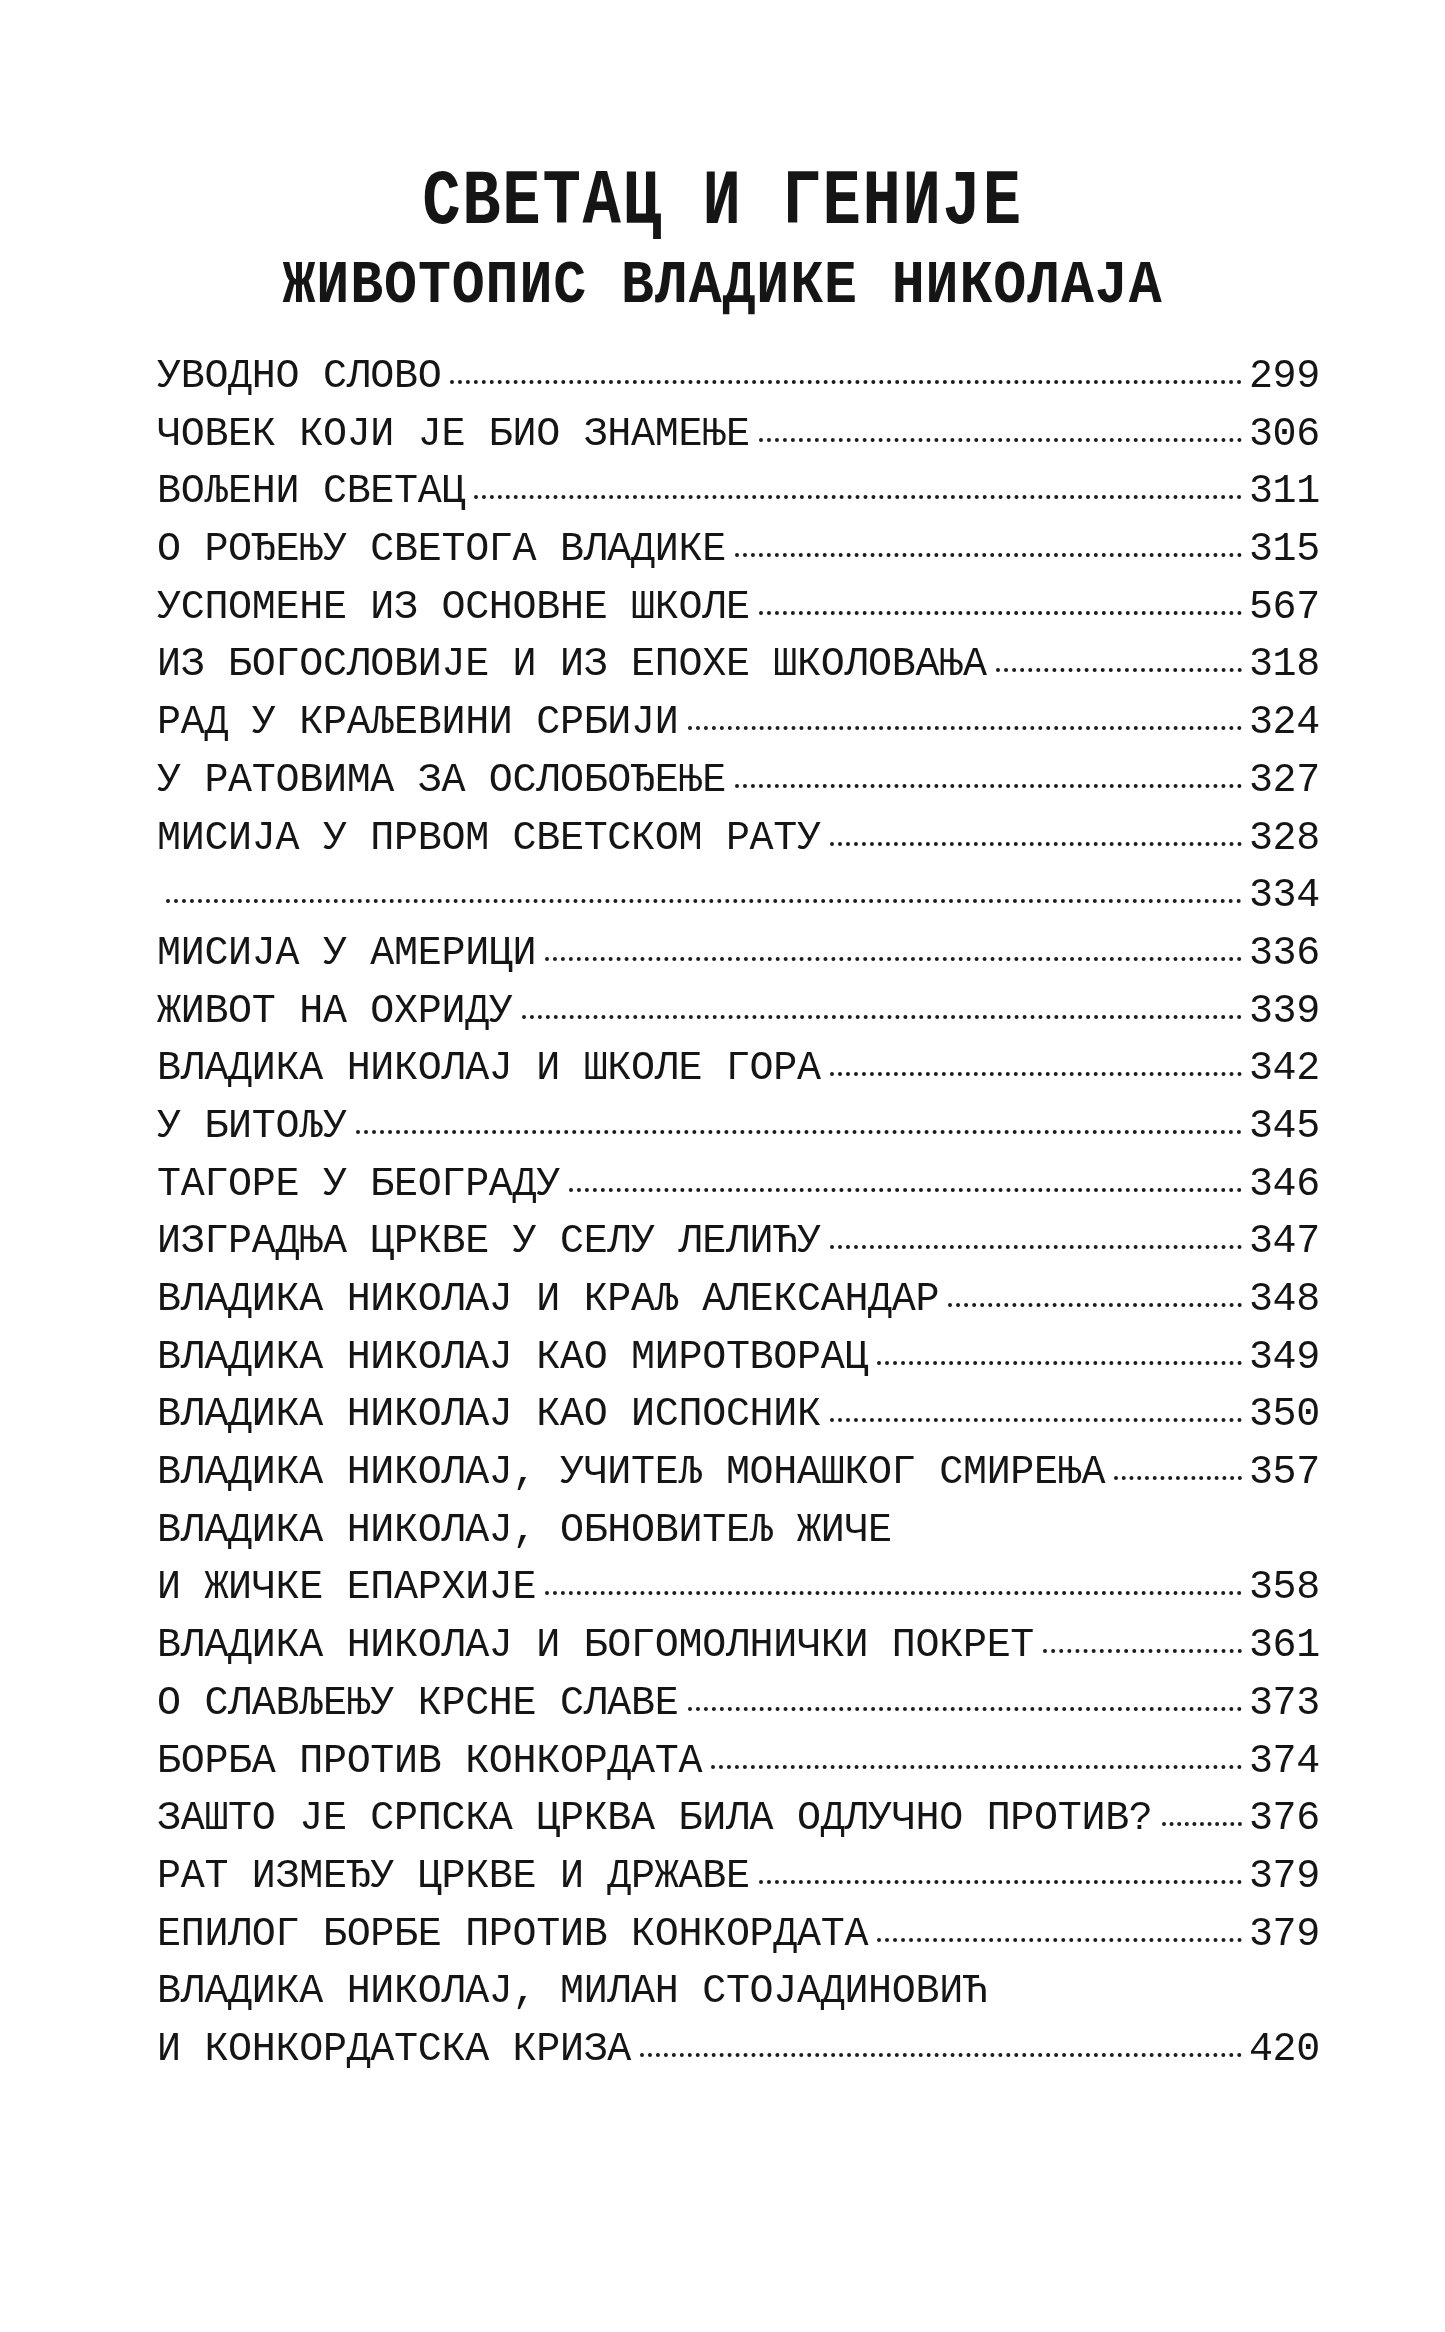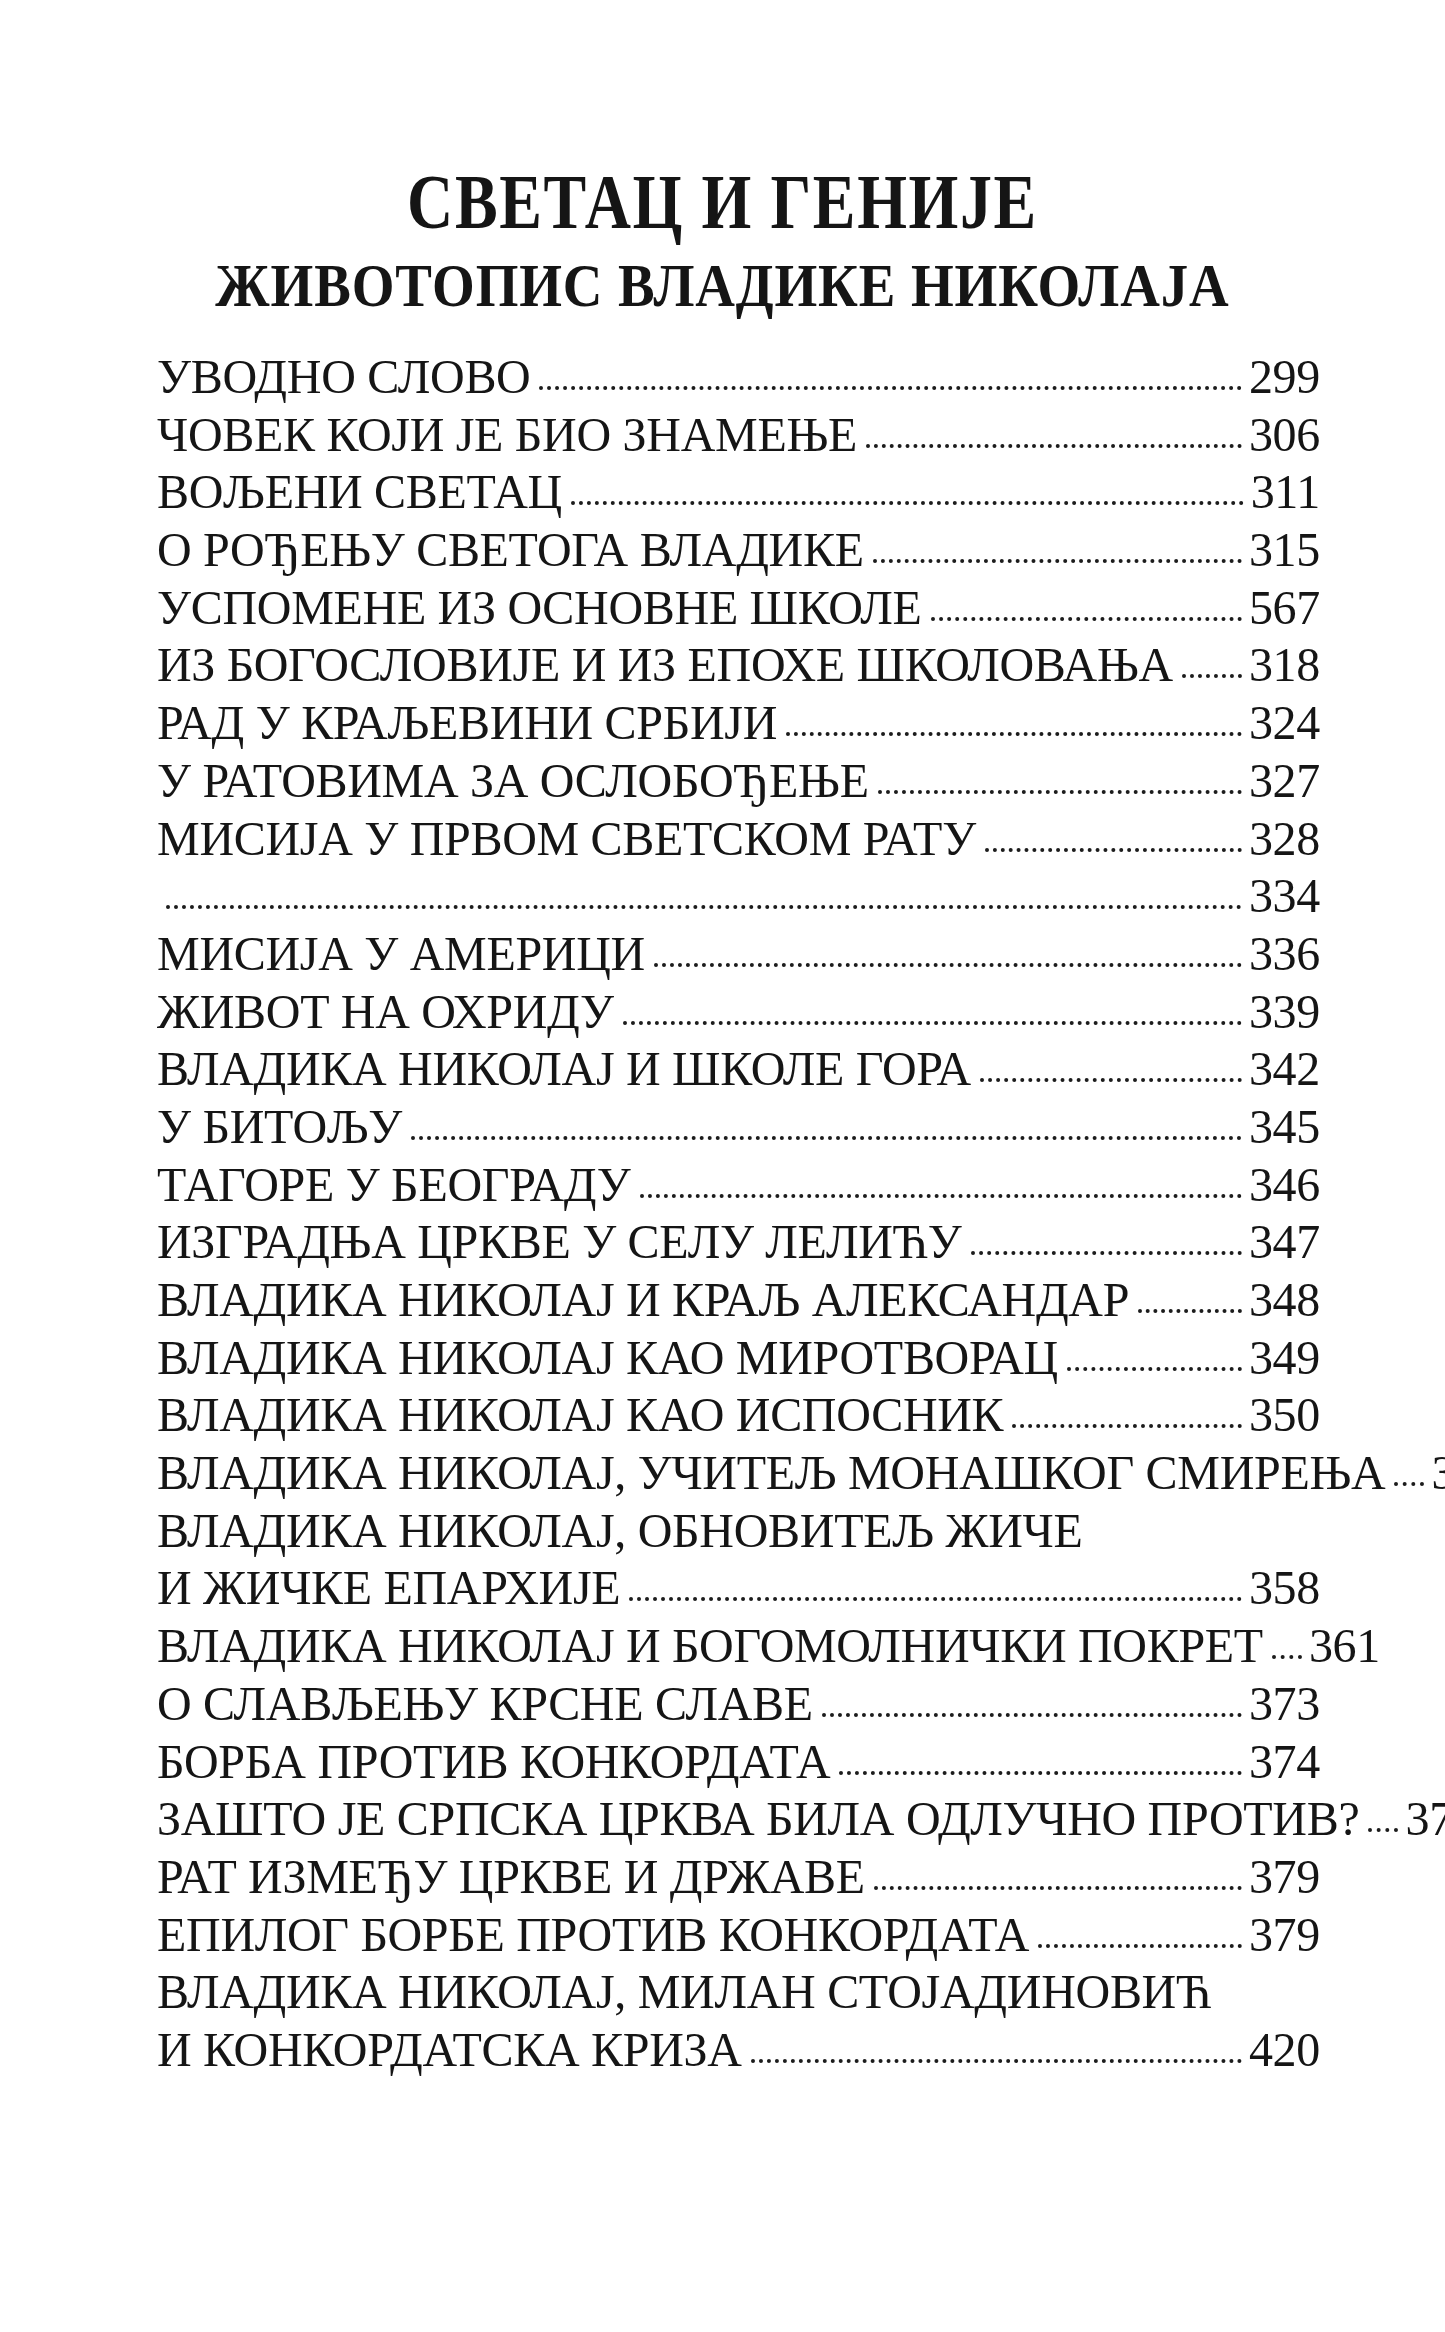--- a/index.html
+++ b/index.html
@@ -7,21 +7,21 @@
     margin: 0;
     padding: 0;
     background: #ffffff;
   }
   .page {
     position: relative;
     width: 1445px;
     height: 2332px;
     background: #ffffff;
     color: #151515;
-    font-family: Liberation Serif, serif;
+    font-family: Liberation Mono, monospace;
     overflow: hidden;
   }
   .title-block {
     padding-top: 158px;
     text-align: center;
     line-height: 1;
   }
   .book-title {
     display: block;
     font-size: 78px;
@@ -44,21 +44,21 @@
     white-space: nowrap;
   }
   .toc {
     margin: 26px 125px 0 157px;
   }
   .row {
     display: flex;
     align-items: baseline;
     height: 57.7px;
     line-height: 57.7px;
-    font-size: 48px;
+    font-size: 40px;
     letter-spacing: -0.3px;
     white-space: nowrap;
   }
   .lbl {
     flex: 0 0 auto;
   }
   .dots {
     flex: 1 1 auto;
     min-width: 30px;
     border-bottom: 4px dotted #1c1c1c;

